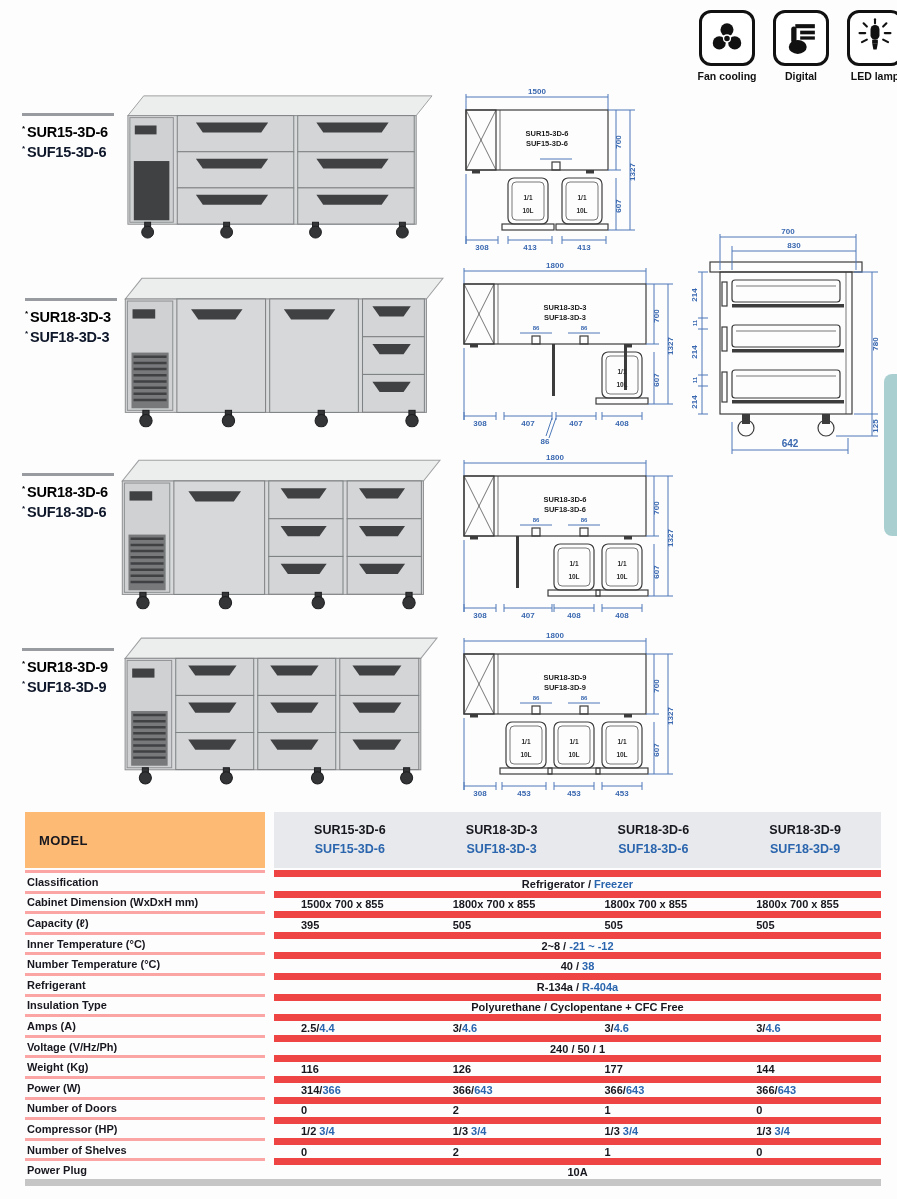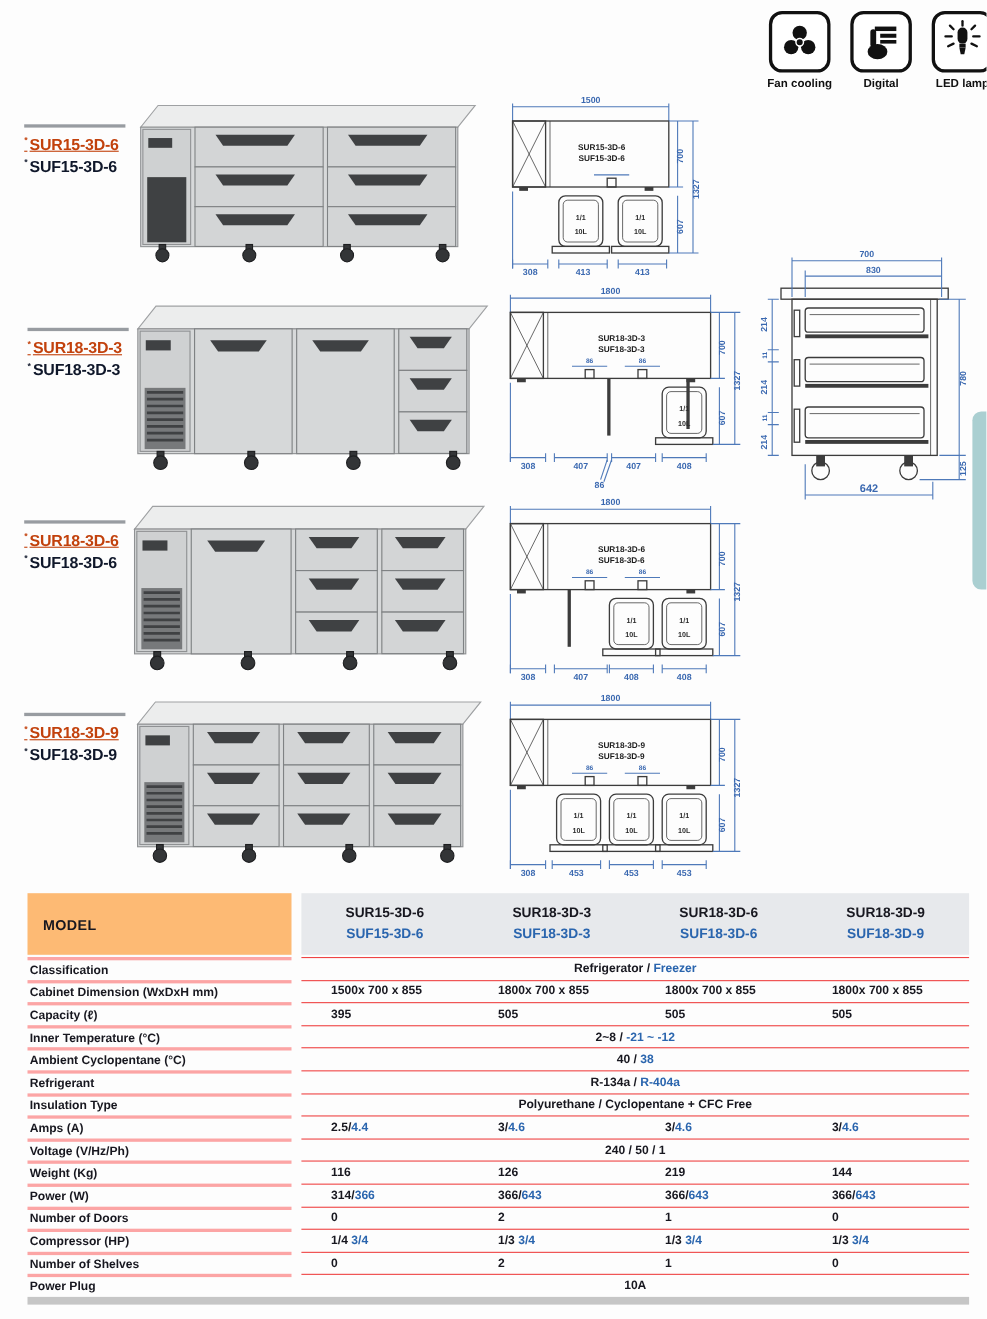--- a/index.html
+++ b/index.html
@@ -10,21 +10,21 @@
   .features{position:absolute;top:10px;left:698px;display:flex;gap:16px;}
   .feature{width:58px;display:flex;flex-direction:column;align-items:center;}
   .icon-box{width:50px;height:50px;border:3.5px solid #111;border-radius:12px;background:#fff;
             display:flex;align-items:center;justify-content:center;}
   .feature-label{margin-top:4px;font-size:10.5px;font-weight:700;color:#111;white-space:nowrap;}
 
   
   .model-block{position:absolute;width:110px;}
   .model-line{height:3px;width:92px;background:#989ca1;margin-bottom:7px;}
   .model-r,.model-f{font-size:14.5px;font-weight:700;letter-spacing:-0.2px;line-height:1.35;white-space:nowrap;}
-  .model-r{color:#c2410c;text-decoration:underline;}
+  .model-r{color:#000000;}
   .model-f{color:#0f172a;}
   .mark{font-size:8px;vertical-align:super;margin-right:2px;color:inherit;}
 
   
   .photo{position:absolute;}
   .ph-top{fill:#eceded;stroke:#9fa1a3;stroke-width:1;}
   .ph-body{fill:#d7d9da;stroke:#8f9193;stroke-width:1;}
   .ph-panel{fill:#cfd1d2;stroke:#8f9193;stroke-width:1;}
   .ph-door{fill:#d6d8d9;stroke:#7f8284;stroke-width:1;}
   .ph-drawer{fill:#d3d5d6;stroke:#7f8284;stroke-width:1;}
@@ -55,21 +55,21 @@
   .spec-header{display:flex;height:56px;margin-bottom:2px;}
   .model-cell{width:240px;background:#fdba74;display:flex;align-items:center;padding-left:14px;
               box-sizing:border-box;font-weight:700;font-size:13px;letter-spacing:.4px;color:#17171f;}
   .cols{flex:1;margin-left:9px;background:#e7e9ec;display:flex;}
   .col-h{width:25%;display:flex;flex-direction:column;justify-content:center;text-align:center;
          font-weight:700;font-size:12.5px;line-height:1.55;}
   .col-h .f{color:#2a65ae;}
   .spec-row{display:flex;height:20.6px;}
   .spec-label{width:240px;border-top:3px solid #fca5a5;display:flex;align-items:center;
               font-weight:700;font-size:11px;color:#17171f;padding-left:2px;box-sizing:border-box;}
-  .spec-values{flex:1;margin-left:9px;border-top:1px solid #ef4444;display:flex;align-items:center;
+  .spec-values{flex:1;margin-left:9px;border-top:7px solid #ef4444;display:flex;align-items:center;
                font-weight:700;font-size:11px;color:#17171f;}
   .spec-cell{width:25%;padding-left:27px;box-sizing:border-box;white-space:nowrap;}
   .spec-merged{width:100%;text-align:center;}
   .blue{color:#2a65ae;}
   .spec-bottombar{height:7px;background:#c6c6c6;}
 </style>
 </head>
 <body>
 
 <div class="page">
@@ -607,21 +607,21 @@
             <div class="spec-cell"><span>505</span></div>
           </div>
         </div>
         <div class="spec-row">
           <div class="spec-label">Inner Temperature (°C)</div>
           <div class="spec-values">
             <div class="spec-merged"><span>2~8 / </span><span class="blue">-21 ~ -12</span></div>
           </div>
         </div>
         <div class="spec-row">
-          <div class="spec-label">Ambient Cyclopentane (°C)</div>
+          <div class="spec-label">Number Temperature (°C)</div>
           <div class="spec-values">
             <div class="spec-merged"><span>40 / </span><span class="blue">38</span></div>
           </div>
         </div>
         <div class="spec-row">
           <div class="spec-label">Refrigerant</div>
           <div class="spec-values">
             <div class="spec-merged"><span>R-134a / </span><span class="blue">R-404a</span></div>
           </div>
         </div>
@@ -644,21 +644,21 @@
           <div class="spec-label">Voltage (V/Hz/Ph)</div>
           <div class="spec-values">
             <div class="spec-merged"><span>240 / 50 / 1</span></div>
           </div>
         </div>
         <div class="spec-row">
           <div class="spec-label">Weight (Kg)</div>
           <div class="spec-values">
             <div class="spec-cell"><span>116</span></div>
             <div class="spec-cell"><span>126</span></div>
-            <div class="spec-cell"><span>219</span></div>
+            <div class="spec-cell"><span>177</span></div>
             <div class="spec-cell"><span>144</span></div>
           </div>
         </div>
         <div class="spec-row">
           <div class="spec-label">Power (W)</div>
           <div class="spec-values">
             <div class="spec-cell"><span>314/</span><span class="blue">366</span></div>
             <div class="spec-cell"><span>366/</span><span class="blue">643</span></div>
             <div class="spec-cell"><span>366/</span><span class="blue">643</span></div>
             <div class="spec-cell"><span>366/</span><span class="blue">643</span></div>
@@ -669,21 +669,21 @@
           <div class="spec-values">
             <div class="spec-cell"><span>0</span></div>
             <div class="spec-cell"><span>2</span></div>
             <div class="spec-cell"><span>1</span></div>
             <div class="spec-cell"><span>0</span></div>
           </div>
         </div>
         <div class="spec-row">
           <div class="spec-label">Compressor (HP)</div>
           <div class="spec-values">
-            <div class="spec-cell"><span>1/4 </span><span class="blue">3/4</span></div>
+            <div class="spec-cell"><span>1/2 </span><span class="blue">3/4</span></div>
             <div class="spec-cell"><span>1/3 </span><span class="blue">3/4</span></div>
             <div class="spec-cell"><span>1/3 </span><span class="blue">3/4</span></div>
             <div class="spec-cell"><span>1/3 </span><span class="blue">3/4</span></div>
           </div>
         </div>
         <div class="spec-row">
           <div class="spec-label">Number of Shelves</div>
           <div class="spec-values">
             <div class="spec-cell"><span>0</span></div>
             <div class="spec-cell"><span>2</span></div>

